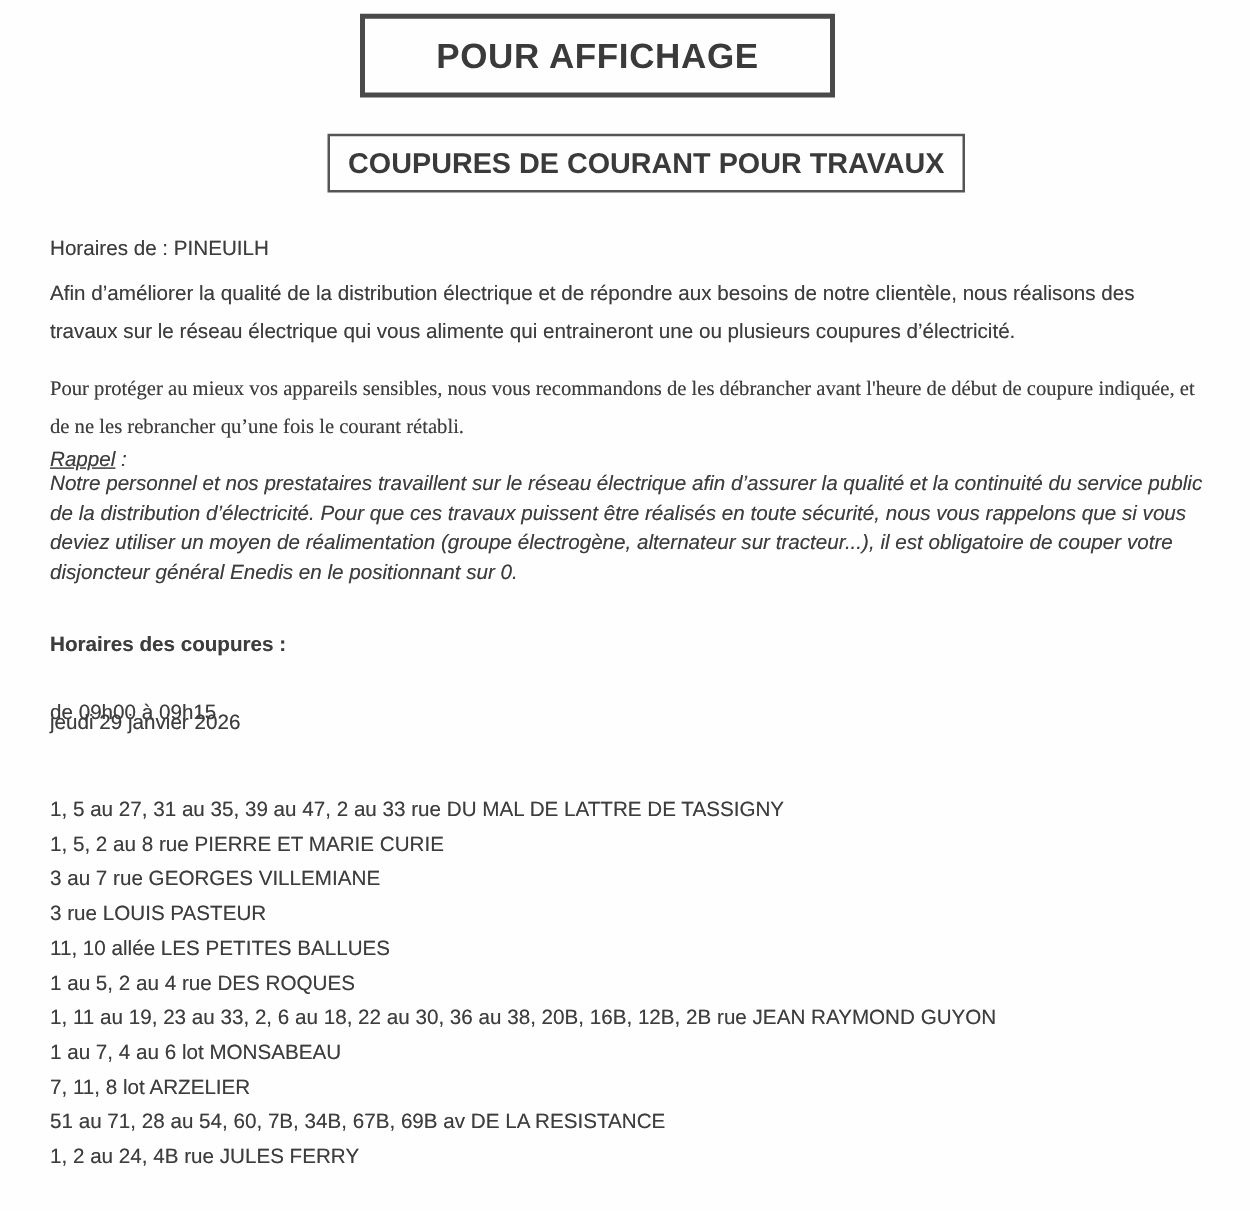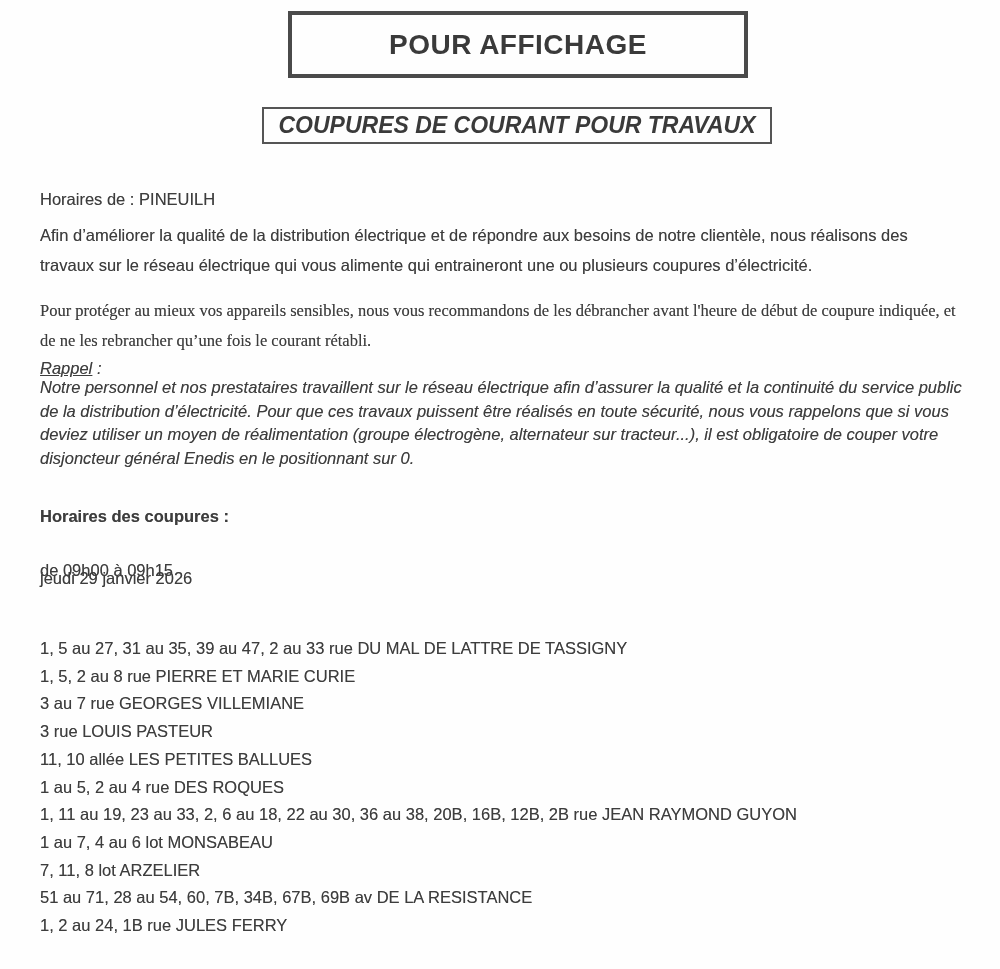--- a/index.html
+++ b/index.html
@@ -21,36 +21,35 @@
     display: flex;
     align-items: center;
     justify-content: center;
     text-align: center;
     box-sizing: border-box;
     color: #3a3a3a;
   }
   .banner-primary {
     left: 288px;
     top: 11px;
-    width: 460px;
+    width: 380px;
     height: 67px;
     border: 4px solid #4a4a4a;
     font-size: 28px;
     font-weight: bold;
     letter-spacing: 0.5px;
   }
   .banner-secondary {
     left: 262px;
     top: 107px;
     width: 510px;
-    height: 37px;
+    height: 47px;
     border: 2px solid #555555;
     font-size: 23px;
     font-weight: bold;
-    font-style: italic;
   }
   .textblock {
     position: absolute;
     left: 40px;
     width: 925px;
     font-size: 16.5px;
     line-height: 30px;
     text-shadow: 0 0 0.5px rgba(70,70,70,0.55);
   }
   .commune      { top: 184px; }
@@ -102,16 +101,16 @@
     <div class="district-line">1, 5 au 27, 31 au 35, 39 au 47, 2 au 33 rue DU MAL DE LATTRE DE TASSIGNY</div>
     <div class="district-line">1, 5, 2 au 8 rue PIERRE ET MARIE CURIE</div>
     <div class="district-line">3 au 7 rue GEORGES VILLEMIANE</div>
     <div class="district-line">3 rue LOUIS PASTEUR</div>
     <div class="district-line">11, 10 allée LES PETITES BALLUES</div>
     <div class="district-line">1 au 5, 2 au 4 rue DES ROQUES</div>
     <div class="district-line">1, 11 au 19, 23 au 33, 2, 6 au 18, 22 au 30, 36 au 38, 20B, 16B, 12B, 2B rue JEAN RAYMOND GUYON</div>
     <div class="district-line">1 au 7, 4 au 6 lot MONSABEAU</div>
     <div class="district-line">7, 11, 8 lot ARZELIER</div>
     <div class="district-line">51 au 71, 28 au 54, 60, 7B, 34B, 67B, 69B av DE LA RESISTANCE</div>
-    <div class="district-line">1, 2 au 24, 1B rue JULES FERRY</div>
+    <div class="district-line">1, 2 au 24, 4B rue JULES FERRY</div>
   </div>
 
 </div>
 
 </body></html>

